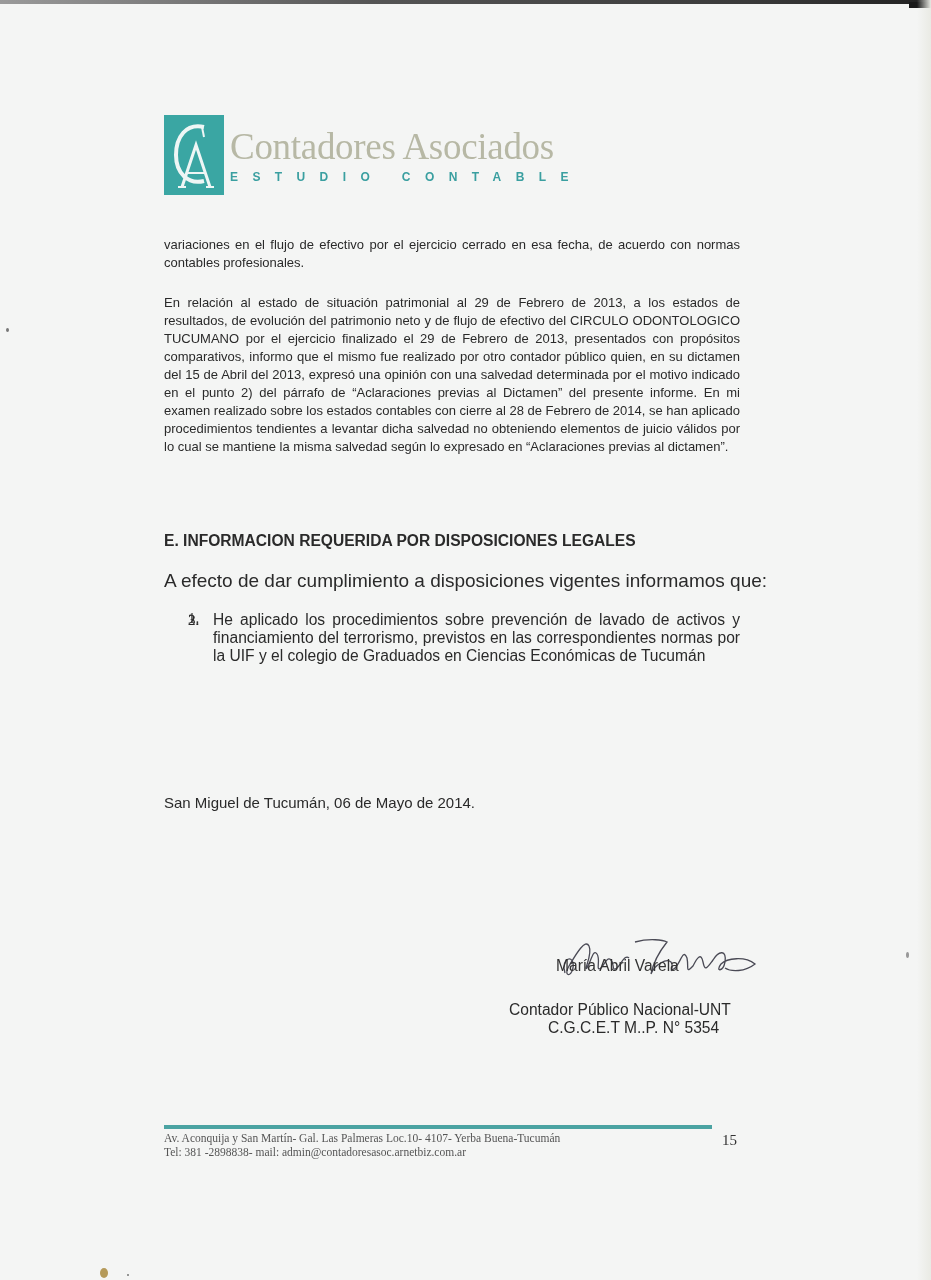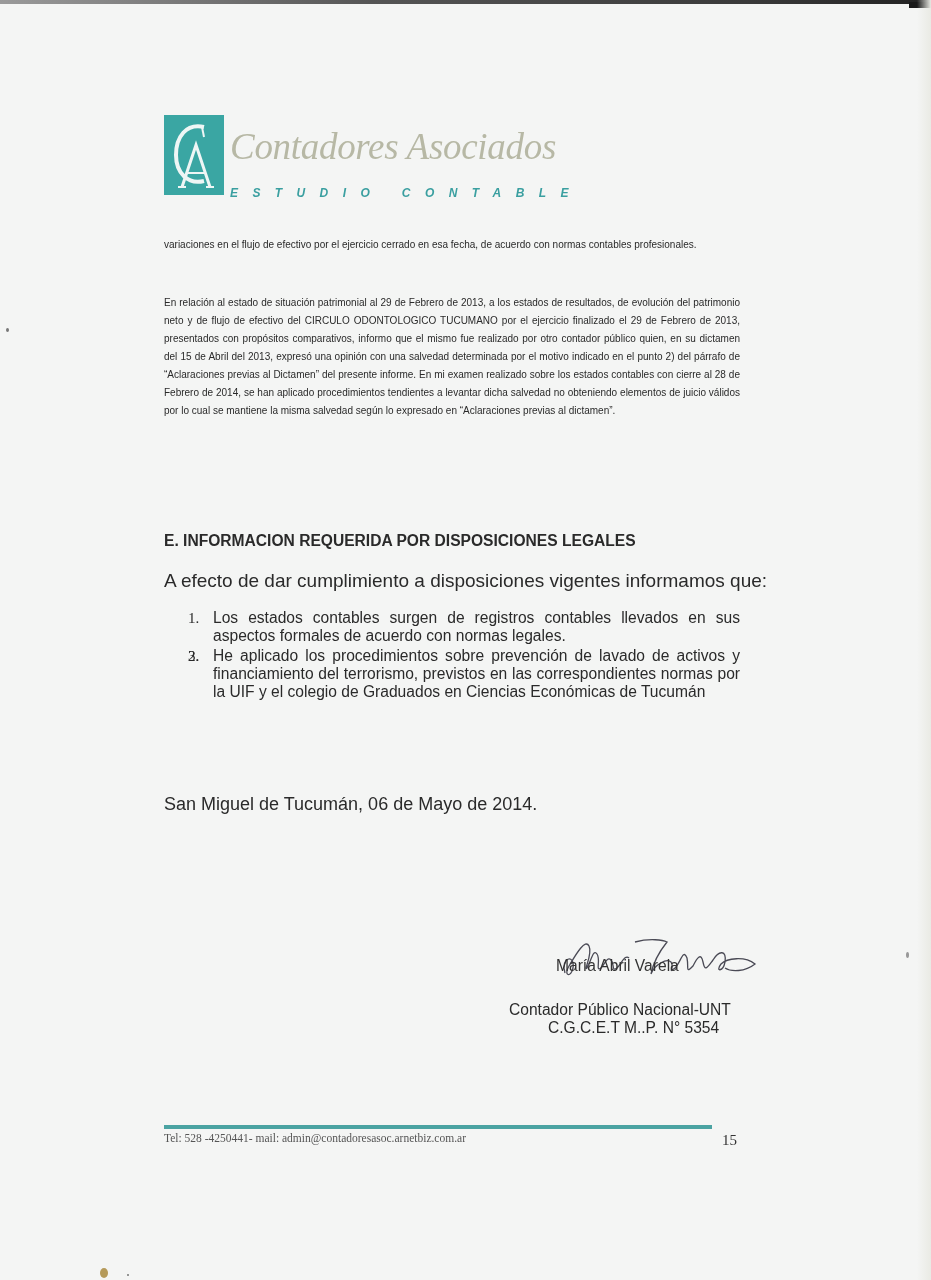--- a/index.html
+++ b/index.html
@@ -11,37 +11,37 @@
     }
     .top-edge { position: absolute; left: 0; top: 0; width: 931px; height: 4px;
       background: linear-gradient(to right, #9a9a9a, #555 40%, #3a3a3a 80%, #222); }
     .corner-mark { position: absolute; right: 0; top: 2px; width: 22px; height: 6px; background: #1a1a1a; }
     .right-shade { position: absolute; right: 0; top: 0; width: 14px; height: 1280px;
       background: linear-gradient(to right, rgba(235,236,232,0), #e9eae4); }
 
     .logo { position: absolute; left: 164px; top: 115px; display: flex; align-items: flex-start; }
     .logo-box { width: 60px; height: 80px; background: #3aa6a3; position: relative; overflow: hidden; }
     .logo-box svg { position: absolute; left: 0; top: 0; }
-    .logo-text { margin-left: 6px; font-style: italic; }
+    .logo-text { margin-left: 6px; }
     .logo-name { font-family: "Liberation Serif", serif; font-size: 37px; color: #b7b8a5;
       line-height: 40px; margin-top: 12px; letter-spacing: -0.3px; }
     .logo-sub { font-family: "Liberation Sans", sans-serif; font-size: 12px; color: #3a9fa0;
-      letter-spacing: 14.4px; margin-top: 19px; line-height: 14px; font-weight: bold; }
+      letter-spacing: 14.4px; margin-top: 3px; line-height: 14px; font-weight: bold; }
 
-    .body-text { position: absolute; left: 164px; width: 576px; font-size: 10px; line-height: 18px;
+    .body-text { position: absolute; left: 164px; width: 576px; font-size: 13px; line-height: 18px;
       text-align: justify; }
     .para1 { top: 236px; }
     .para2 { top: 294px; }
     .heading { position: absolute; left: 164px; top: 532px; font-size: 15.6px; font-weight: bold; }
     .intro { position: absolute; left: 164px; top: 570px; font-size: 19px; }
     .list { position: absolute; left: 164px; top: 609px; width: 576px; margin: 0; padding: 0; list-style: none; }
     .list li { position: relative; padding-left: 49px; font-size: 15.6px; line-height: 18px;
       text-align: justify; margin-bottom: 2px; }
     .list li .num { position: absolute; left: 24px; top: 0; font-family: "Liberation Serif", serif; font-size: 15px; }
-    .place-date { position: absolute; left: 164px; top: 794px; font-size: 18px; }
+    .place-date { position: absolute; left: 164px; top: 794px; font-size: 15px; }
 
     .signature { position: absolute; left: 555px; top: 928px; width: 210px; height: 60px; }
     .sig-name { position: absolute; left: 556px; top: 957px; font-size: 15.6px; color: #333; }
     .sig-title { position: absolute; left: 509px; top: 1001px; font-size: 15.6px; text-align: center; }
     .sig-reg { position: absolute; left: 548px; top: 1019px; font-size: 15.6px; }
 
     .footer-line { position: absolute; left: 164px; top: 1125px; width: 548px; height: 4px; background: #4ba3a2; }
     .footer-addr { position: absolute; left: 164px; top: 1131px; font-family: "Liberation Serif", serif;
       font-size: 11.5px; color: #555; line-height: 14px; }
     .page-num { position: absolute; left: 722px; top: 1132px; font-family: "Liberation Serif", serif; font-size: 15px; color: #333; }
@@ -73,21 +73,20 @@
 
 <div class="body-text para1">variaciones en el flujo de efectivo por el ejercicio cerrado en esa fecha, de acuerdo con normas contables profesionales.</div>
 <div class="body-text para2">En relación al estado de situación patrimonial al 29 de Febrero de 2013, a los estados de resultados, de evolución  del patrimonio neto y de flujo de efectivo del CIRCULO ODONTOLOGICO TUCUMANO por el ejercicio finalizado el 29 de Febrero de 2013, presentados con propósitos comparativos, informo que el mismo fue realizado por otro contador público quien, en su dictamen del 15 de Abril del 2013, expresó una opinión con una salvedad determinada por el motivo indicado en el punto 2) del párrafo de “Aclaraciones previas al Dictamen” del presente informe. En mi examen realizado sobre los estados contables con cierre al 28 de Febrero de 2014,  se han aplicado procedimientos tendientes a levantar dicha salvedad no obteniendo elementos de juicio válidos por lo cual se mantiene la misma salvedad según lo expresado en “Aclaraciones previas al dictamen”.</div>
 
 <div class="heading">E. INFORMACION REQUERIDA POR DISPOSICIONES LEGALES</div>
 <div class="intro">A efecto de dar cumplimiento a disposiciones vigentes informamos que:</div>
 
 <ol class="list">
   <li>
     <span class="num">1.</span>
-    <span>Los estados contables surgen de registros contables llevados en sus aspectos formales de acuerdo con normas legales.</span>
   </li>
   <li>
     <span class="num">2.</span>
   </li>
   <li>
     <span class="num">3.</span>
     <span>He aplicado los procedimientos sobre prevención de lavado de activos y financiamiento del terrorismo, previstos en las correspondientes normas por la UIF y el colegio de Graduados en Ciencias Económicas de Tucumán</span>
   </li>
 </ol>
 
@@ -96,20 +95,21 @@
 <svg class="signature" viewBox="0 0 210 60">
   <path d="M10 45 C5 30 20 25 18 40 C16 50 8 48 14 38 C20 28 30 10 34 18 C38 26 28 44 32 40 C36 34 38 20 42 26 C46 32 40 44 46 40 C50 36 52 28 56 32 C60 36 56 44 62 40 C66 36 70 26 74 30" fill="none" stroke="#4a4a55" stroke-width="1.3"></path>
   <path d="M80 14 C95 10 108 12 112 14 C104 24 98 36 96 46 C100 36 112 30 116 34 C120 40 112 46 120 40 C126 34 128 20 132 30 C134 40 130 46 138 38 C142 30 146 24 148 34 C150 44 152 40 158 32 C164 22 172 22 170 34 C168 44 160 44 166 36 C172 30 190 28 200 36 C190 44 176 44 170 40" fill="none" stroke="#4a4a55" stroke-width="1.3"></path>
 </svg>
 <div class="sig-name">María Abril Varela</div>
 <div class="sig-title">Contador Público Nacional-UNT</div>
 <div class="sig-reg">C.G.C.E.T M..P. N° 5354</div>
 
 <div class="footer-line"></div>
 <div class="footer-addr">
-  <div>Tel: 528 -4250441- mail: admin@contadoresasoc.arnetbiz.com.ar</div>
+  <div>Av. Aconquija y San Martín- Gal. Las Palmeras Loc.10- 4107- Yerba Buena-Tucumán</div>
+  <div>Tel: 381 -2898838- mail: admin@contadoresasoc.arnetbiz.com.ar</div>
 </div>
 <div class="page-num">15</div>
 
 <div class="speck" style="left:6px;top:328px;width:3px;height:4px;"></div>
 <div class="speck" style="left:906px;top:952px;width:3px;height:6px;background:#999;"></div>
 <div class="speck" style="left:100px;top:1268px;width:8px;height:10px;background:#b59a5a;"></div>
 <div class="speck" style="left:127px;top:1274px;width:2px;height:2px;"></div>
 
 </body></html>

